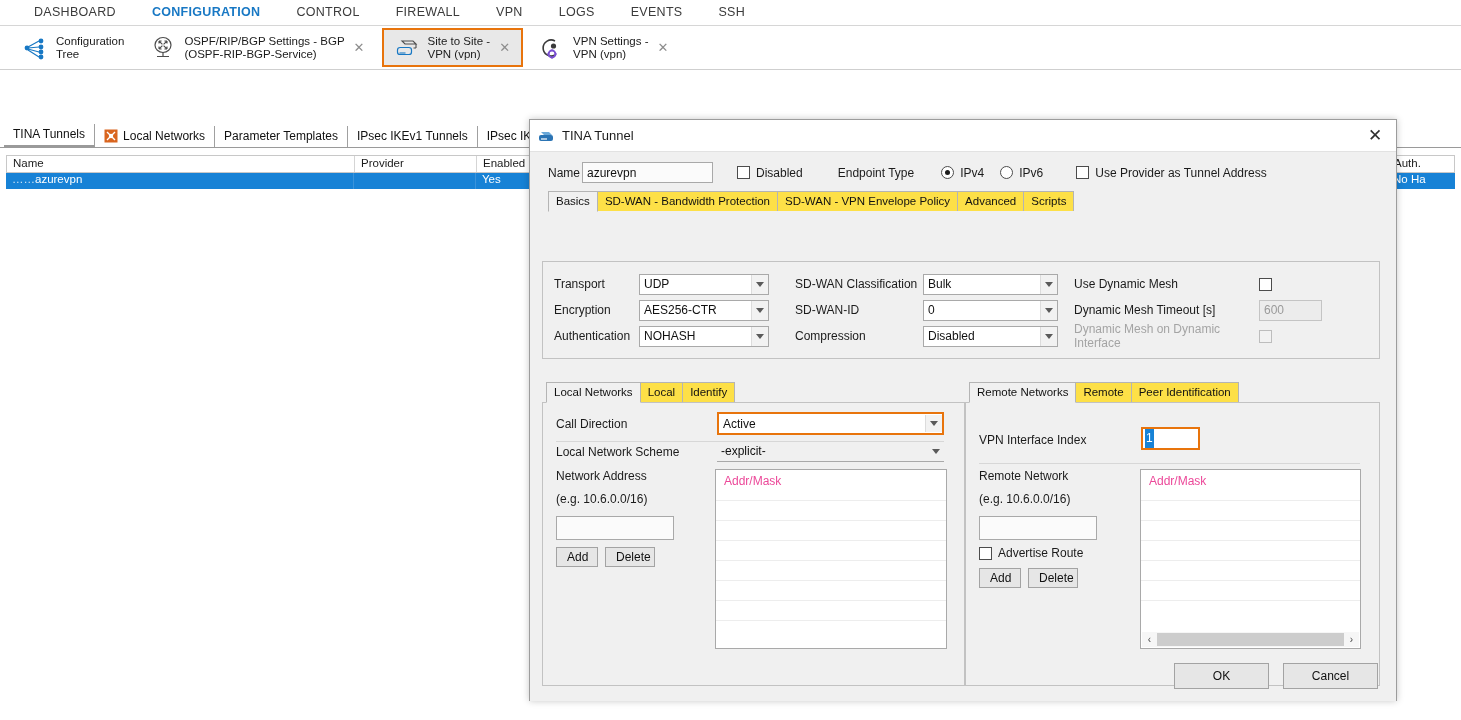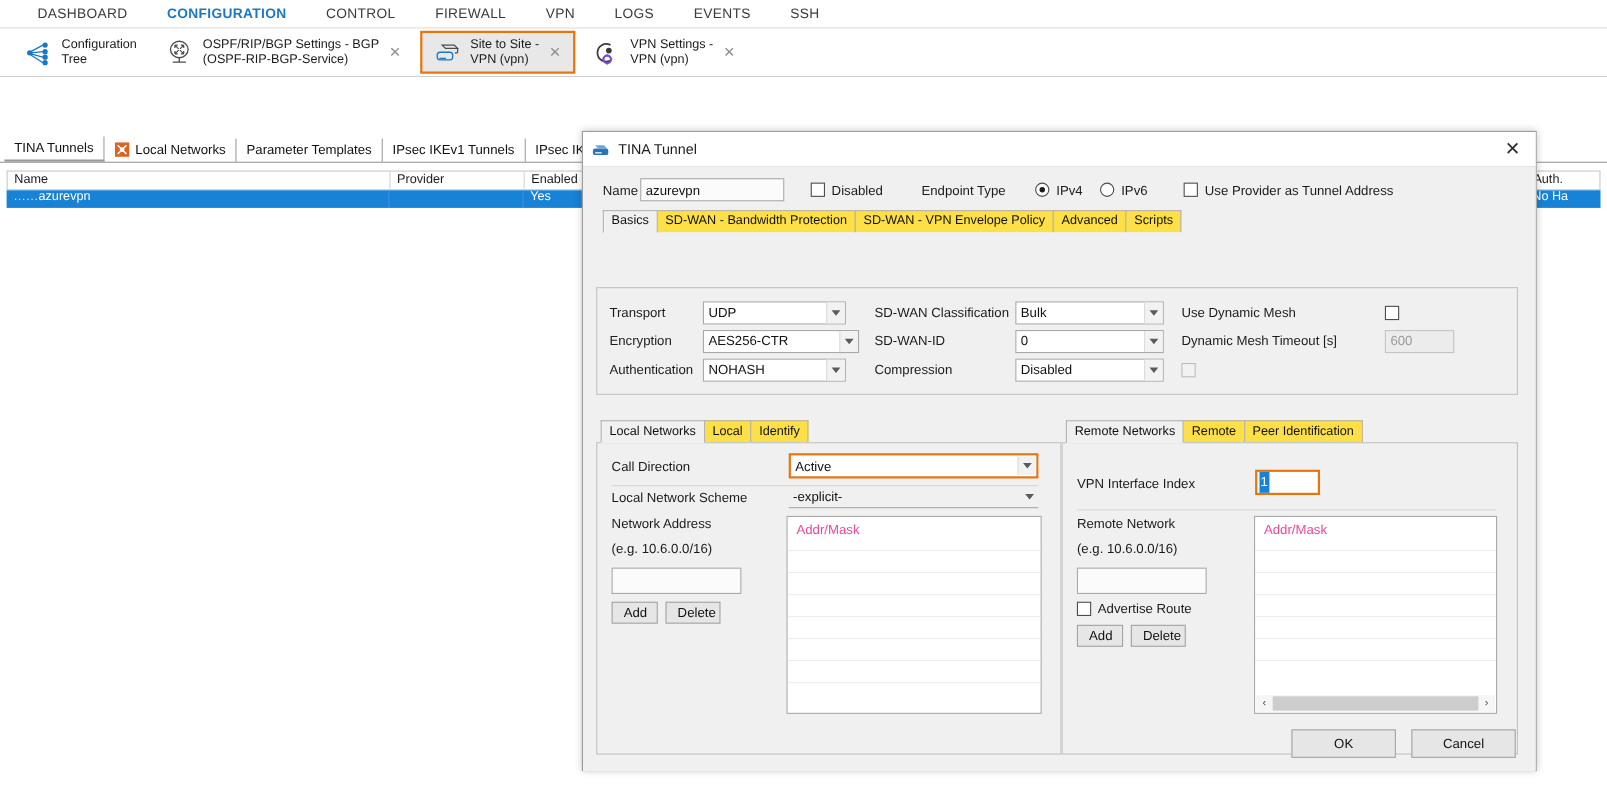--- a/index.html
+++ b/index.html
@@ -358,21 +358,21 @@
               <span class="lbl" style="width:85px;">Transport</span>
               <div class="sel" style="width:130px;">
                 <span>UDP</span>
                 <span class="arrow">
                     <i class="caret"></i>
                   </span>
               </div>
             </div>
             <div class="fld-row">
               <span class="lbl" style="width:85px;">Encryption</span>
-              <div class="sel" style="width:142px;">
+              <div class="sel" style="width:130px;">
                 <span>AES256-CTR</span>
                 <span class="arrow">
                     <i class="caret"></i>
                   </span>
               </div>
             </div>
             <div class="fld-row">
               <span class="lbl" style="width:85px;">Authentication</span>
               <div class="sel" style="width:130px;">
                 <span>NOHASH</span>
@@ -416,20 +416,21 @@
           <div style="position:absolute;left:531px;top:9px;">
             <div class="fld-row">
               <span class="lbl" style="width:185px;">Use Dynamic Mesh</span>
               <span class="cbx"></span>
             </div>
             <div class="fld-row">
               <span class="lbl" style="width:185px;">Dynamic Mesh Timeout [s]</span>
               <input class="txt disabled" type="text" style="width: 63px;" disabled="" value="600">
             </div>
             <div class="fld-row">
+              <span class="lbl" style="width:185px;color:#a4a4a4;">Dynamic Mesh on Dynamic Interface</span>
               <span class="cbx dim"></span>
             </div>
           </div>
 
         </div>
       </div>
 
       <div style="position:absolute;left:12px;top:230px;width:423px;height:304px;">
         <div class="dtabs" style="padding-left:4px;height:20px;">
           <div class="dtab selected" style="background:#f0f0f0;">Local Networks</div>

